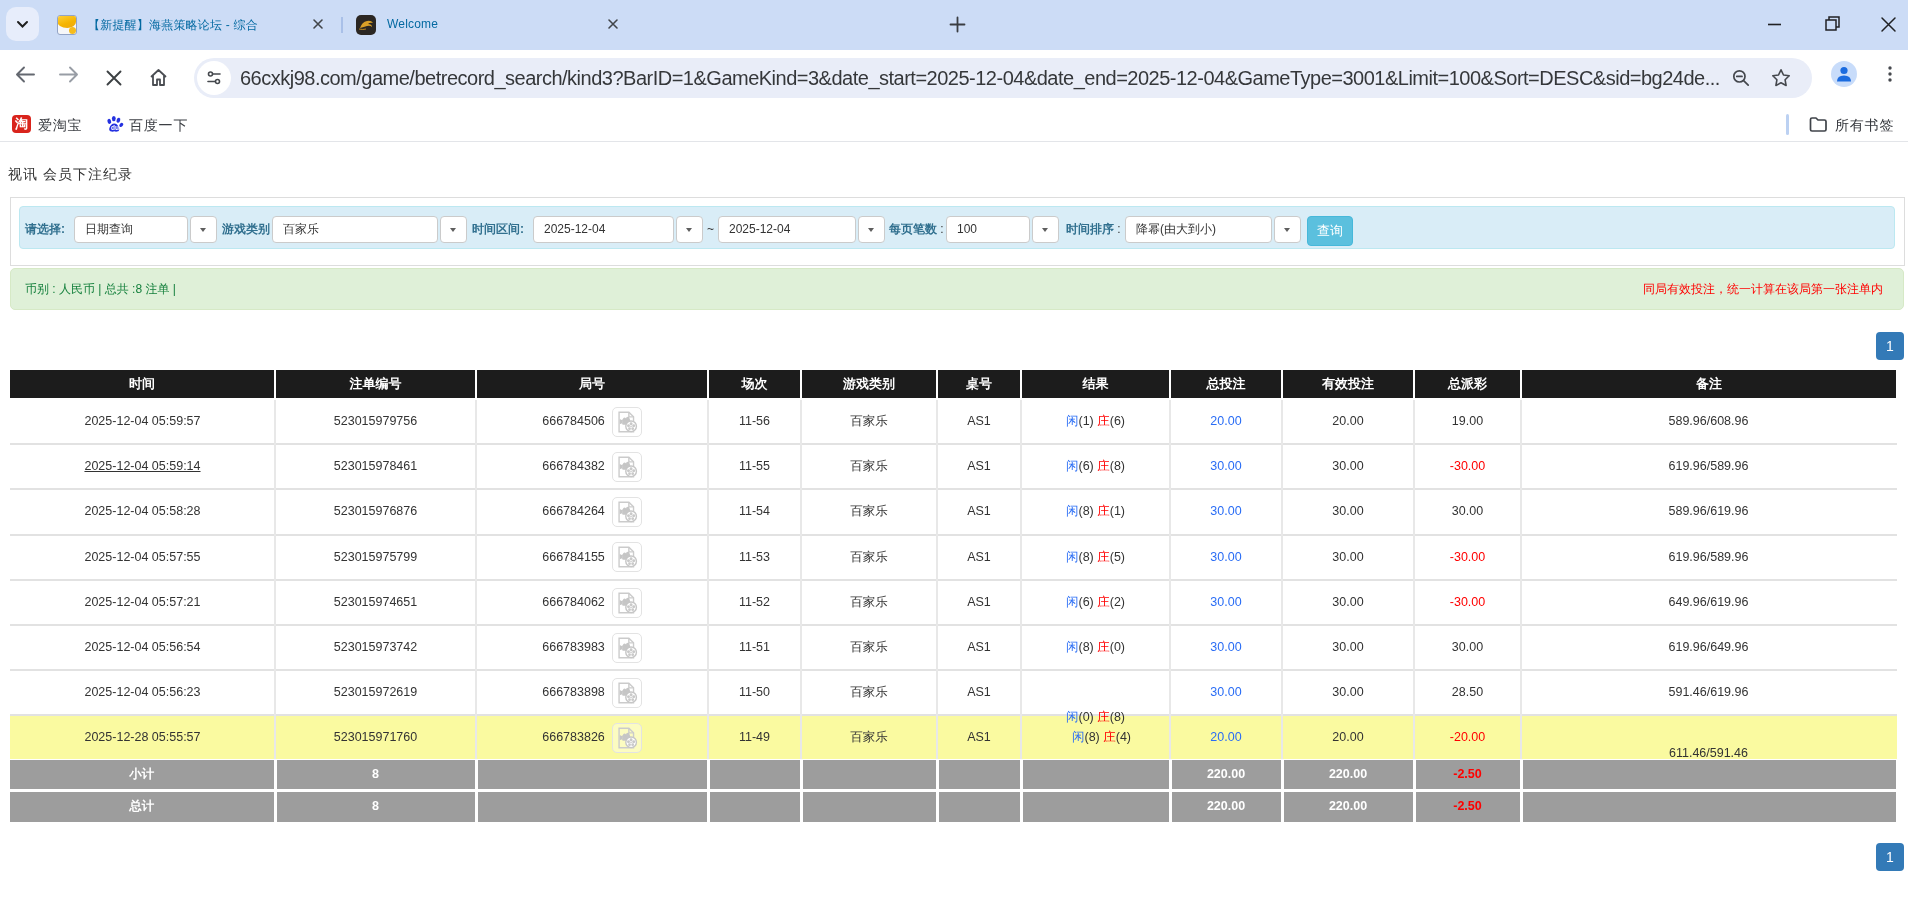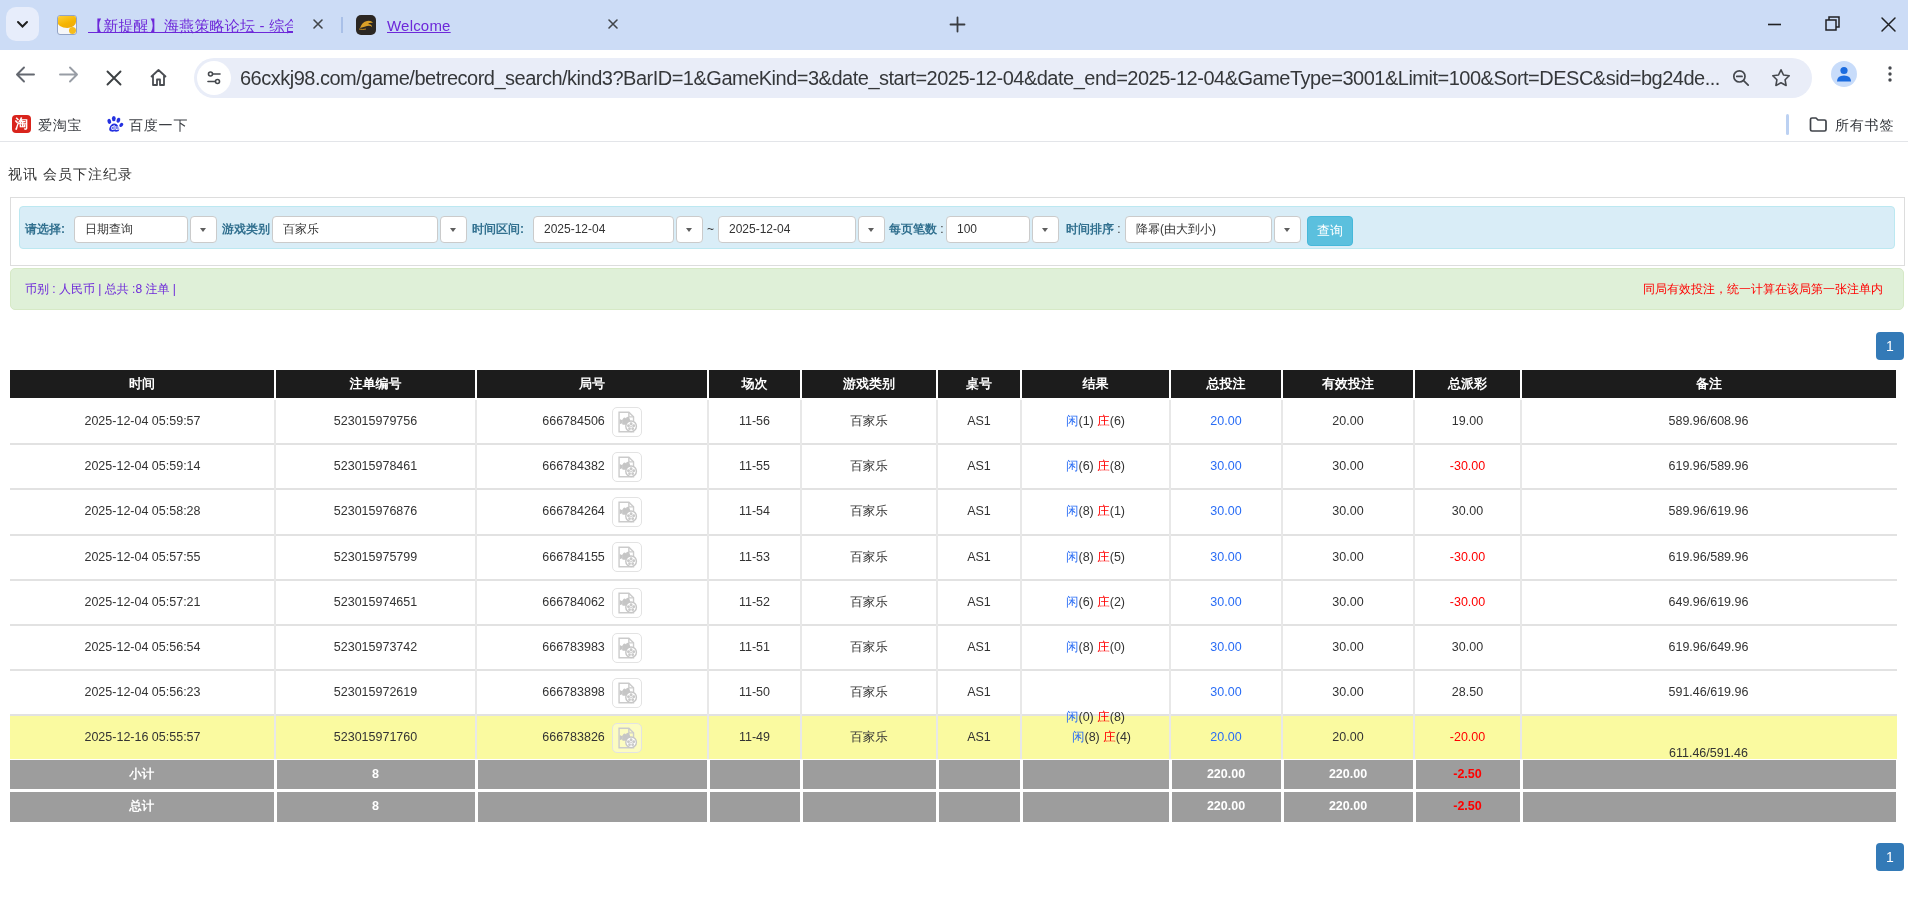--- a/index.html
+++ b/index.html
@@ -6,21 +6,21 @@
   font-family:"Liberation Sans", sans-serif; }
 .abs { position:absolute; }
 
 
 #tabstrip { position:absolute; left:0; top:0; width:1908px; height:50px; background:#ccdcf6; }
 #toolbar  { position:absolute; left:0; top:50px; width:1908px; height:48px; background:#ffffff;text-decoration:underline; }
 #bookbar  { position:absolute; left:0; top:98px; width:1908px; height:44px; background:#ffffff;
             border-bottom:1px solid #e3e5e9; }
 .chevbtn { position:absolute; left:6px; top:7px; width:33px; height:34px; border-radius:10px; background:#e7edfb; }
 .tab { position:absolute; top:0; height:50px; }
-.tabtitle { position:absolute; top:17px; font-size:15px; letter-spacing:0.2px; color:#6d28d9; white-space:nowrap; overflow:hidden;text-decoration:underline; }
+.tabtitle { position:absolute; top:17px; font-size:12px; letter-spacing:0.2px; color:#0369a1; white-space:nowrap; overflow:hidden; }
 .tabx { position:absolute; top:17px; width:14px; height:14px; }
 .tabsep { position:absolute; top:17px; width:2px; height:16px; background:#a9c0e8; }
 #activetab { position:absolute; left:642px; top:7px; width:292px; height:43px; background:#ffffff;
   border-top-left-radius:11px; border-top-right-radius:11px; }
 #activetab .cl { position:absolute; left:-10px; bottom:0; width:10px; height:10px;
   background:radial-gradient(circle at 0 0, rgba(0,0,0,0) 9.5px, #fff 10px); }
 #activetab .cr { position:absolute; right:-10px; bottom:0; width:10px; height:10px;
   background:radial-gradient(circle at 10px 0, rgba(0,0,0,0) 9.5px, #fff 10px); }
 
 
@@ -35,21 +35,21 @@
   border-radius:4px; font-size:12px; color:#333; line-height:25px; padding-left:10px; white-space:nowrap; }
 .fiarw { position:absolute; top:216px; width:27px; height:27px; background:#fff; border:1px solid #cbcbcb;
   border-radius:4px; }
 .fiarw:after { content:""; position:absolute; left:9px; top:11px; width:0; height:0;
   border-left:3.5px solid transparent; border-right:3.5px solid transparent; border-top:4.5px solid #5e5e5e; }
 #qbtn { position:absolute; left:1307px; top:216px; width:46px; height:30px; background:#5bc0de;
   border:1px solid #46b8da; border-radius:4px; color:#fff; font-size:13px; text-align:center;
   line-height:28px; }
 #greenbar { position:absolute; left:10px; top:268px; width:1894px; height:42px;
   background:#dff0d8; border:1px solid #d6e9c6; border-radius:5px; font-size:12px; }
-#greenbar .l { position:absolute; left:14px; top:0; line-height:40px; color:#6d28d9; }
+#greenbar .l { position:absolute; left:14px; top:0; line-height:40px; color:#15803d; }
 #greenbar .r { position:absolute; right:20px; top:0; line-height:40px; color:#ff0000; }
 .pag { position:absolute; width:28px; height:28px; background:#337ab7; border-radius:4px;
   color:#fff; font-size:14px; text-align:center; line-height:28px; }
 
 
 .th { position:absolute; background:#1c1c1c; color:#fff; font-size:13px; font-weight:bold;
   text-align:center; }
 .td { position:absolute; font-size:12.5px; color:#333; text-align:center; white-space:nowrap; }
 .sum { position:absolute; background:#9d9d9d; color:#fff; font-size:12.5px; font-weight:bold;
   text-align:center; }
@@ -264,21 +264,21 @@
       <path d="M18.3 19.6 h2.2" stroke="#c9c9c9" stroke-width="1.1"></path>
     </svg></div>
 <div class="td" style="left:708px;top:400px;width:93px;height:43.2px;line-height:43.2px;">11-56</div>
 <div class="td" style="left:801px;top:400px;width:136px;height:43.2px;line-height:43.2px;">百家乐</div>
 <div class="td" style="left:937px;top:400px;width:84px;height:43.2px;line-height:43.2px;">AS1</div>
 <div class="td" style="left:1021px;top:400px;width:149px;height:43.2px;line-height:43.2px;"><span class="blue">闲</span>(1) <span class="red">庄</span>(6)</div>
 <div class="td blue" style="left:1170px;top:400px;width:112px;height:43.2px;line-height:43.2px;">20.00</div>
 <div class="td" style="left:1282px;top:400px;width:132px;height:43.2px;line-height:43.2px;">20.00</div>
 <div class="td" style="left:1414px;top:400px;width:107px;height:43.2px;line-height:43.2px;">19.00</div>
 <div class="td" style="left:1521px;top:400px;width:375px;height:43.2px;line-height:43.2px;">589.96/608.96</div>
-<div class="td" style="left:10px;top:445.2px;width:265px;height:43.2px;line-height:43.2px;">2025-12-04 05:59:14</div>
+<div class="td" style="left:10px;top:445.2px;width:265px;height:43.2px;line-height:43.2px;text-decoration:underline;">2025-12-04 05:59:14</div>
 <div class="td" style="left:275px;top:445.2px;width:201px;height:43.2px;line-height:43.2px;">523015978461</div>
 <div class="td" style="left:476px;top:445.2px;width:232px;height:43.2px;line-height:43.2px;border-radius:21px;"><span style="vertical-align:middle;">666784382</span>&nbsp;&nbsp;<svg class="vbtn" viewBox="0 0 30 30">
       <path d="M6.5 4.5 h10.5 l5 5 v16 H6.5 z" fill="none" stroke="#cbcbcb" stroke-width="1.5"></path>
       <path d="M17 4.5 v5 h5" fill="none" stroke="#cbcbcb" stroke-width="1.5"></path>
       <rect x="9.8" y="11.8" width="8.6" height="6.2" rx="1.2" fill="#c6c6c6"></rect>
       <circle cx="12.4" cy="11.9" r="1.7" fill="#c6c6c6"></circle>
       <circle cx="15.9" cy="11.4" r="2" fill="#c6c6c6"></circle>
       <path d="M9.8 13.2 L7.3 11.9 v5.6 L9.8 16.3 z" fill="#c6c6c6"></path>
       <circle cx="19.4" cy="19.6" r="5.7" fill="#fff" stroke="#c6c6c6" stroke-width="1.5"></circle>
       <circle cx="19.4" cy="16.8" r="1.6" fill="#c9c9c9"></circle>
@@ -414,21 +414,21 @@
       <path d="M18.3 19.6 h2.2" stroke="#c9c9c9" stroke-width="1.1"></path>
     </svg></div>
 <div class="td" style="left:708px;top:671.2px;width:93px;height:43.2px;line-height:43.2px;">11-50</div>
 <div class="td" style="left:801px;top:671.2px;width:136px;height:43.2px;line-height:43.2px;">百家乐</div>
 <div class="td" style="left:937px;top:671.2px;width:84px;height:43.2px;line-height:43.2px;">AS1</div>
 <div class="td" style="left:1021px;top:671.2px;width:149px;height:43.2px;line-height:43.2px;margin-top:25px;"><span class="blue">闲</span>(0) <span class="red">庄</span>(8)</div>
 <div class="td blue" style="left:1170px;top:671.2px;width:112px;height:43.2px;line-height:43.2px;">30.00</div>
 <div class="td" style="left:1282px;top:671.2px;width:132px;height:43.2px;line-height:43.2px;">30.00</div>
 <div class="td" style="left:1414px;top:671.2px;width:107px;height:43.2px;line-height:43.2px;">28.50</div>
 <div class="td" style="left:1521px;top:671.2px;width:375px;height:43.2px;line-height:43.2px;">591.46/619.96</div>
-<div class="td" style="left:10px;top:716.4px;width:265px;height:43px;line-height:43px;">2025-12-16 05:55:57</div>
+<div class="td" style="left:10px;top:716.4px;width:265px;height:43px;line-height:43px;">2025-12-28 05:55:57</div>
 <div class="td" style="left:275px;top:716.4px;width:201px;height:43px;line-height:43px;">523015971760</div>
 <div class="td" style="left:476px;top:716.4px;width:232px;height:43px;line-height:43px;"><span style="vertical-align:middle;">666783826</span>&nbsp;&nbsp;<svg class="vbtn" viewBox="0 0 30 30">
       <path d="M6.5 4.5 h10.5 l5 5 v16 H6.5 z" fill="none" stroke="#cbcbcb" stroke-width="1.5"></path>
       <path d="M17 4.5 v5 h5" fill="none" stroke="#cbcbcb" stroke-width="1.5"></path>
       <rect x="9.8" y="11.8" width="8.6" height="6.2" rx="1.2" fill="#c6c6c6"></rect>
       <circle cx="12.4" cy="11.9" r="1.7" fill="#c6c6c6"></circle>
       <circle cx="15.9" cy="11.4" r="2" fill="#c6c6c6"></circle>
       <path d="M9.8 13.2 L7.3 11.9 v5.6 L9.8 16.3 z" fill="#c6c6c6"></path>
       <circle cx="19.4" cy="19.6" r="5.7" fill="#fff" stroke="#c6c6c6" stroke-width="1.5"></circle>
       <circle cx="19.4" cy="16.8" r="1.6" fill="#c9c9c9"></circle>

